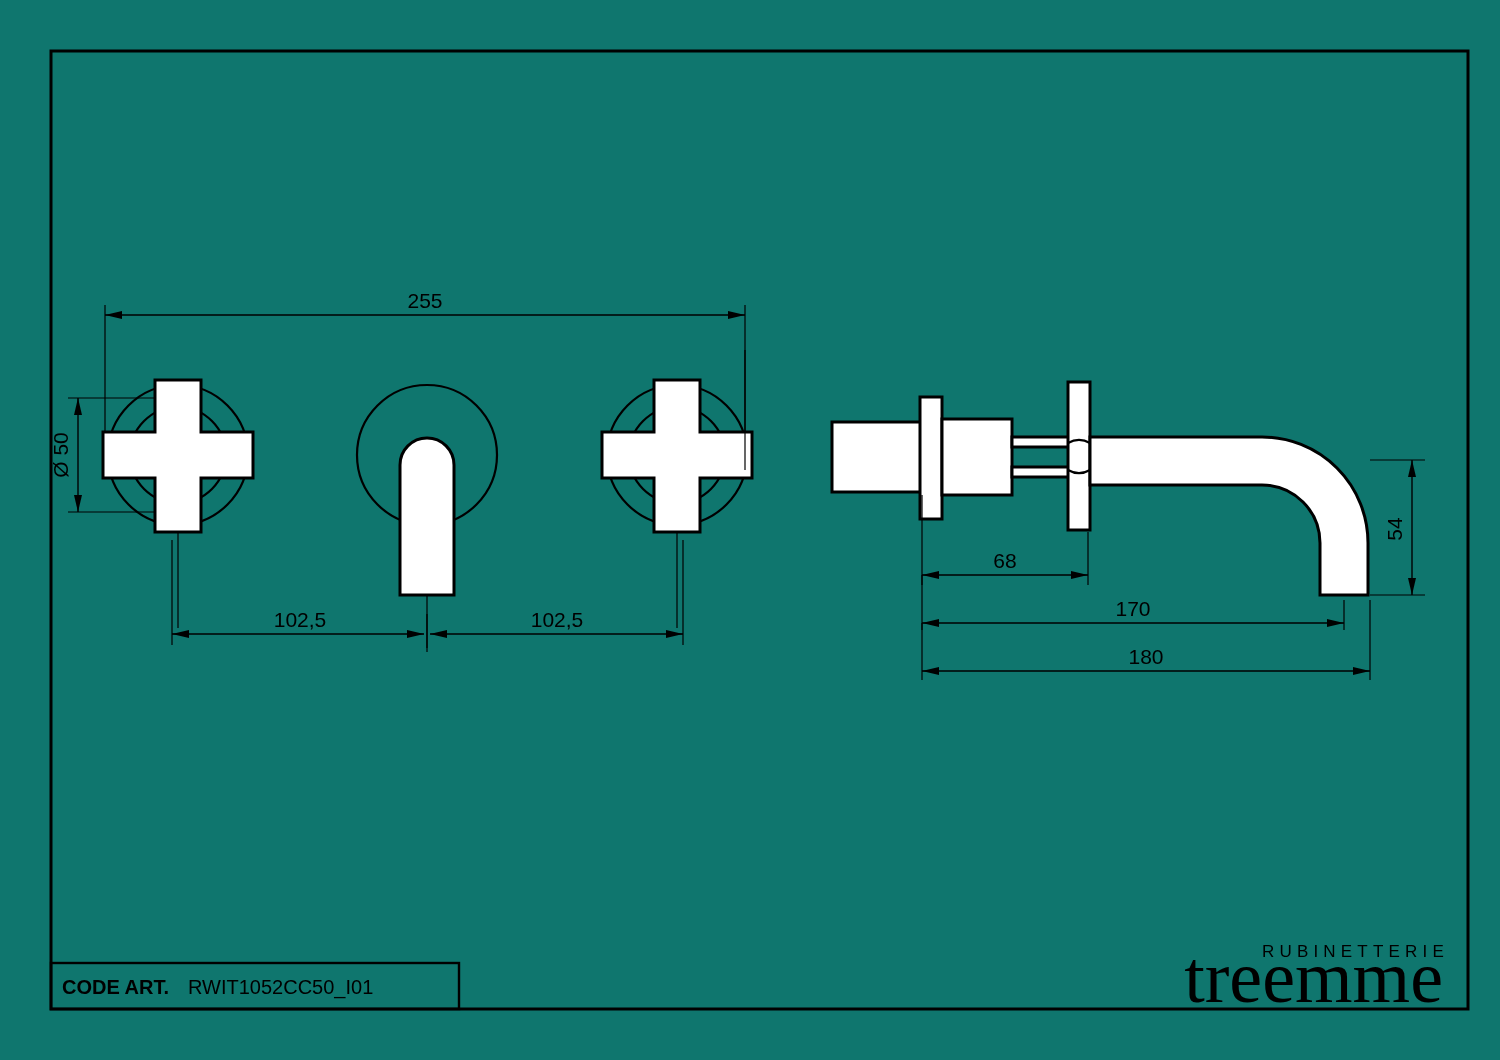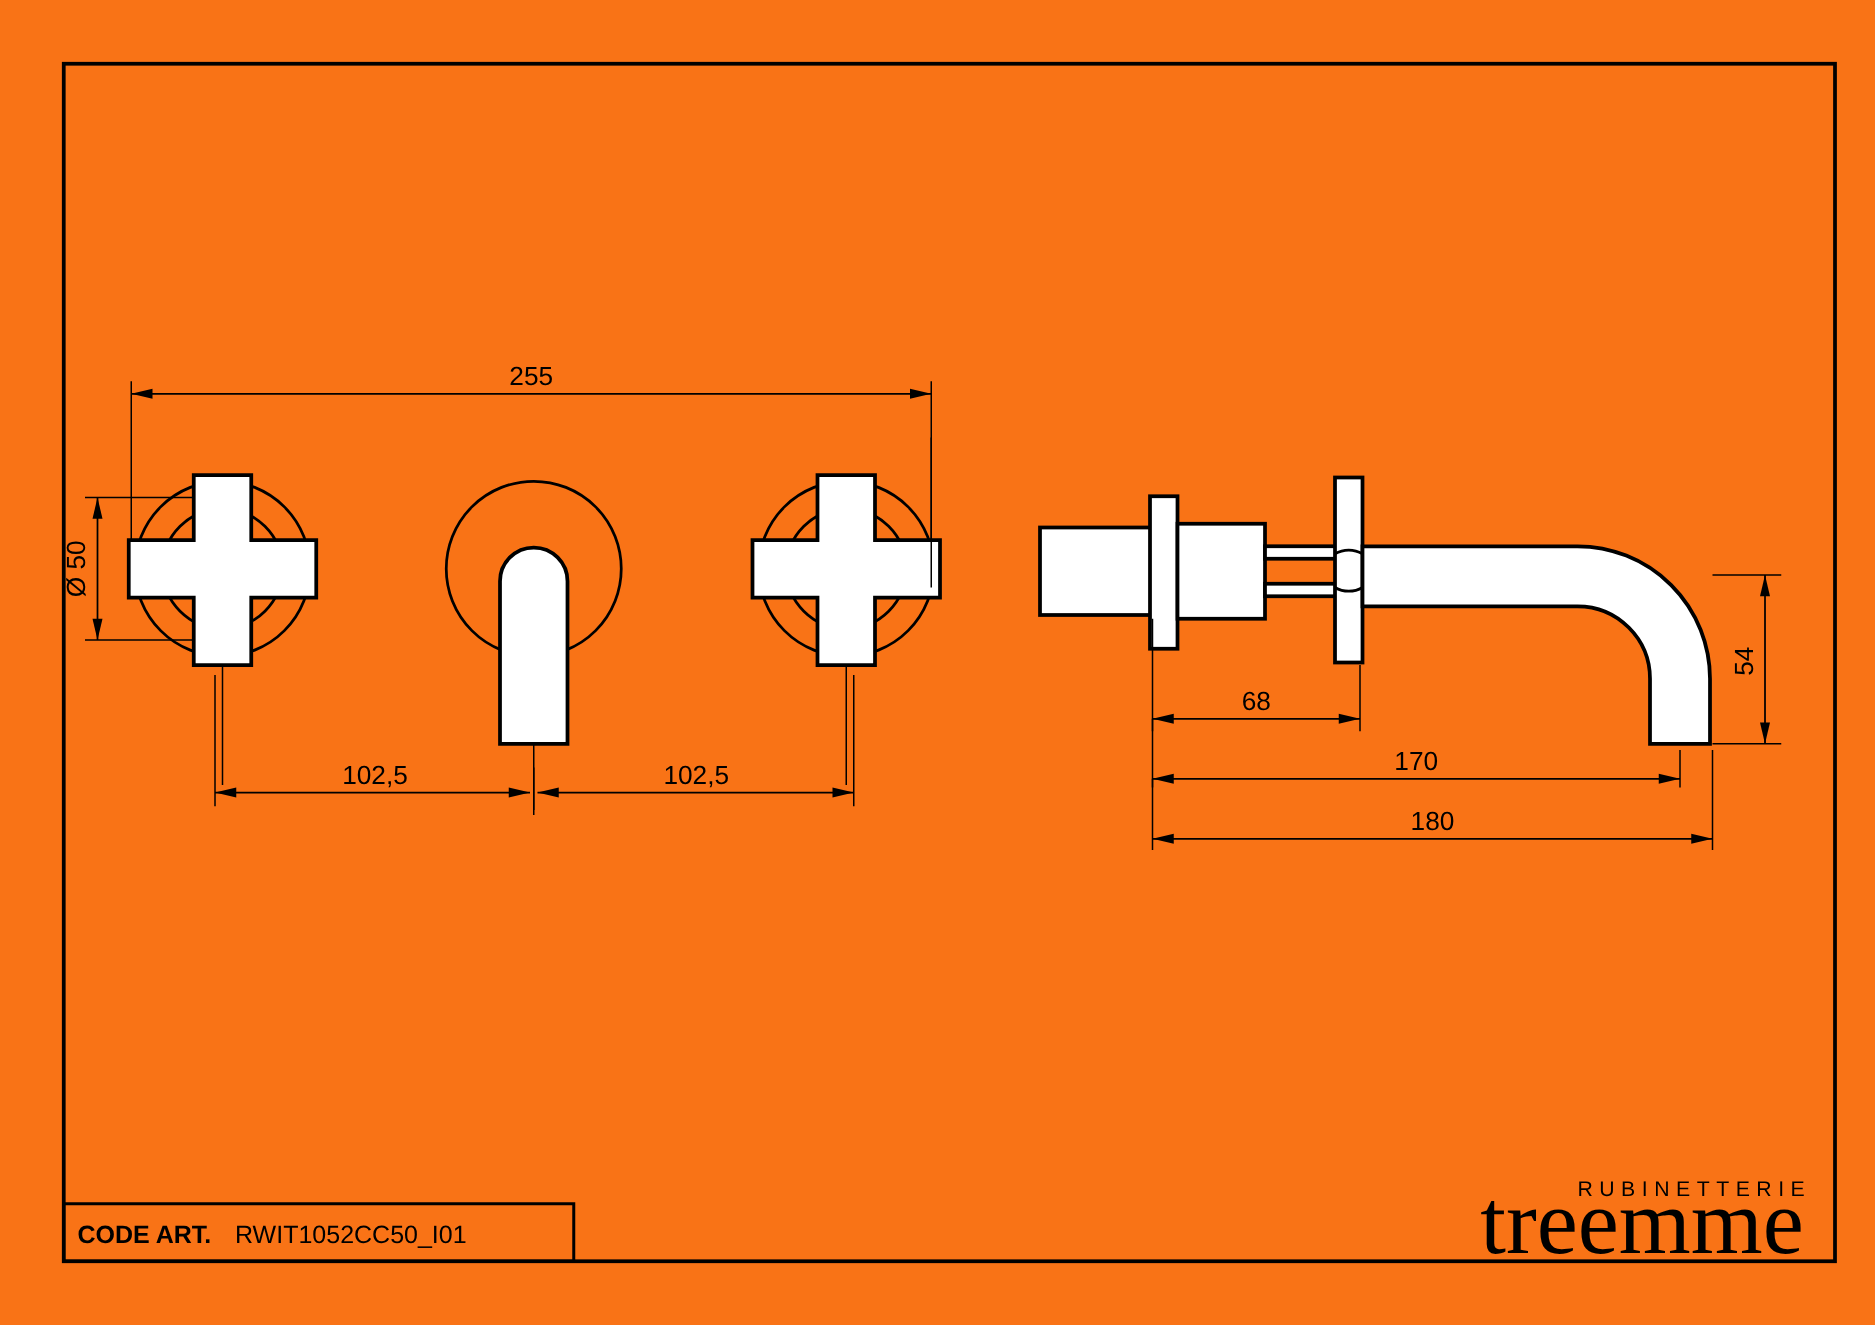--- a/index.html
+++ b/index.html
@@ -10,21 +10,21 @@
   body {
     width: 1500px;
     height: 1060px;
     font-family: "Liberation Sans", sans-serif;
     overflow: hidden;
   }
   #sheet {
     position: relative;
     width: 1500px;
     height: 1060px;
-    background: #f97316;
+    background: #0f766e;
   }
   #drawing-svg {
     position: absolute;
     left: 0;
     top: 0;
     width: 1500px;
     height: 1060px;
   }
   .dim-text {
     font-family: "Liberation Sans", sans-serif;

